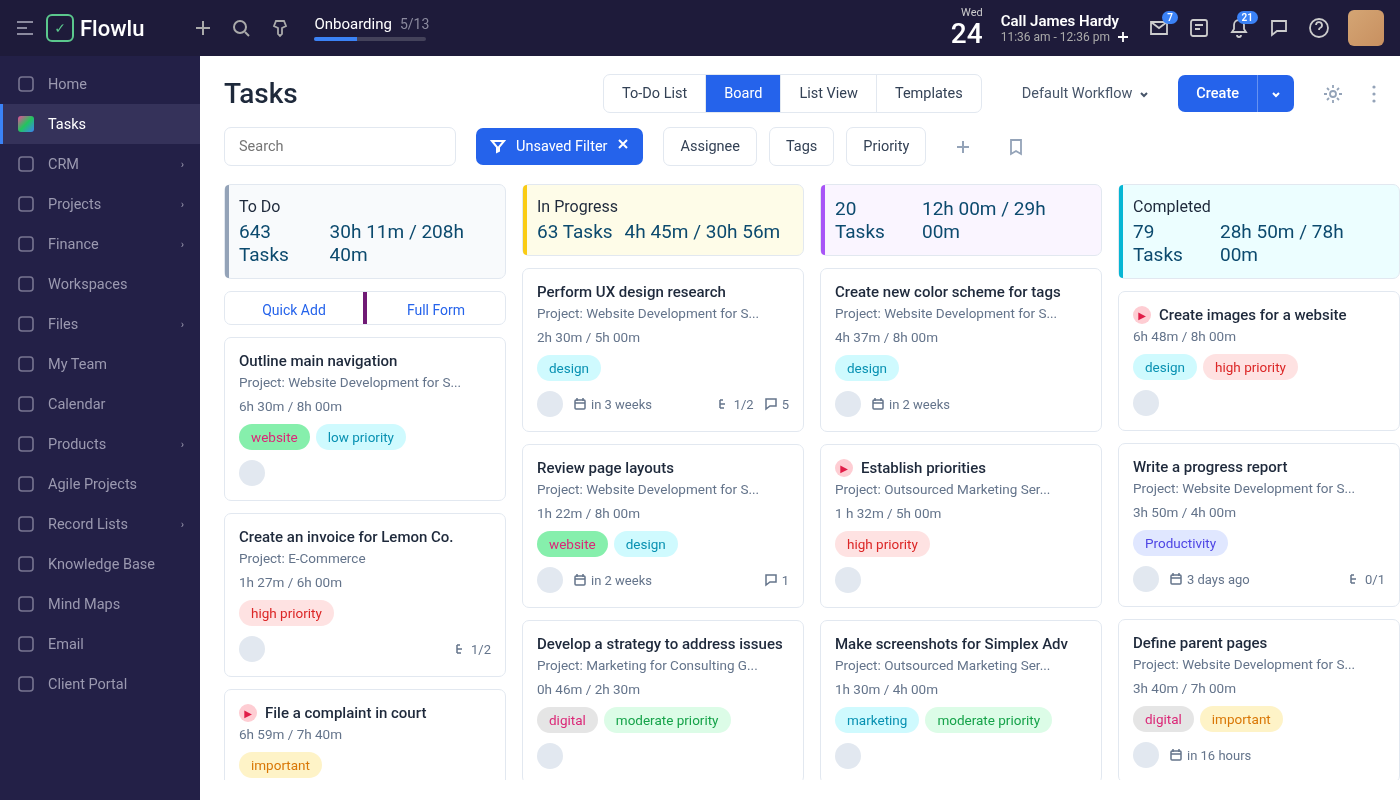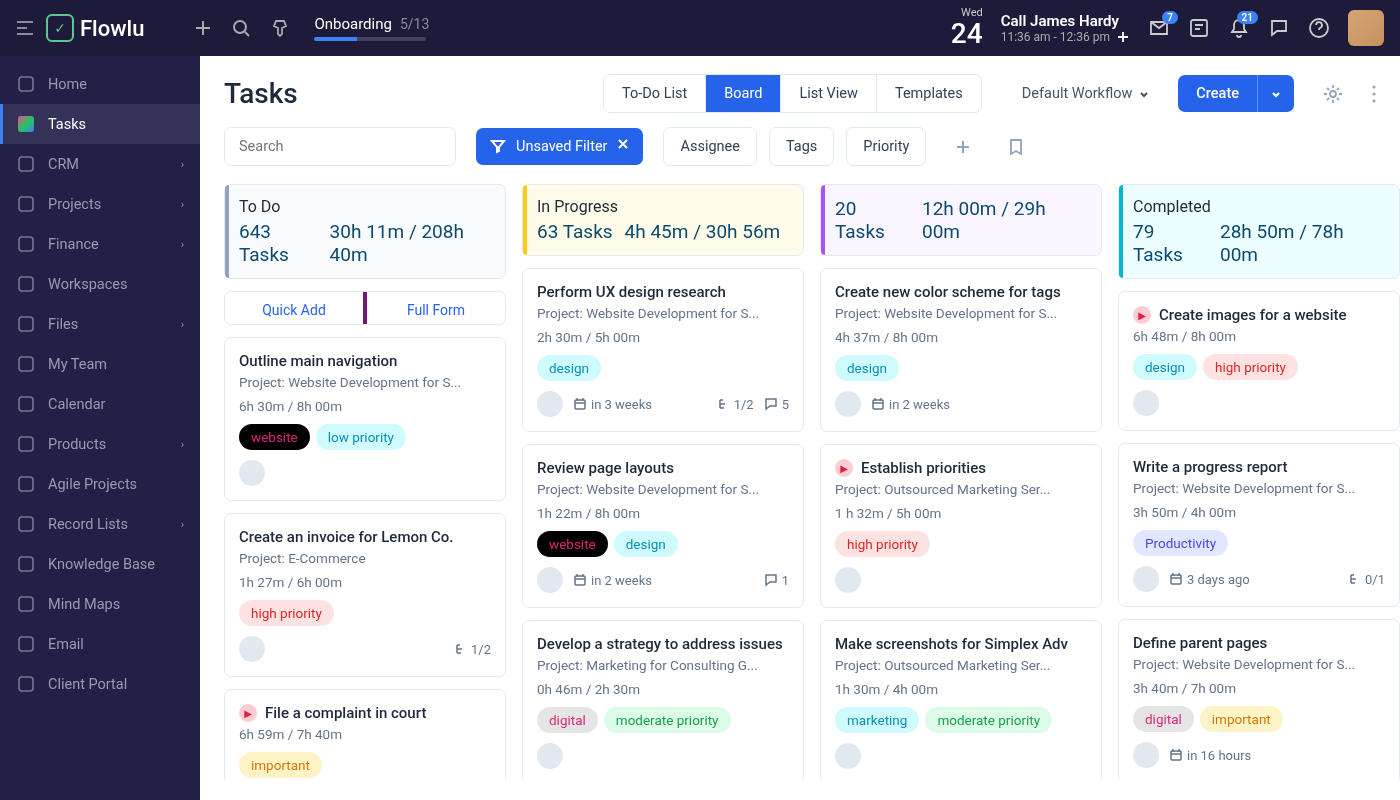--- a/index.html
+++ b/index.html
@@ -65,21 +65,21 @@
 .quick-half{flex:1;text-align:center;padding:10px;font-size:14px;color:#2563eb;cursor:pointer}
 .quick-half:first-child{border-right:4px solid #701a75}
 .cards{display:flex;flex-direction:column;gap:12px;overflow-y:auto}
 .card{border:1px solid #e2e8f0;border-radius:7px;padding:14px;background:#fff}
 .card-title{font-size:15px;font-weight:500;color:#1e293b;margin-bottom:4px;display:flex;align-items:center;gap:8px}
 .flag-icon{width:18px;height:18px;background:#fecdd3;border-radius:50%;display:inline-flex;align-items:center;justify-content:center;font-size:10px;color:#e11d48;flex-shrink:0}
 .card-project{font-size:13.5px;color:#64748b;margin-bottom:8px;white-space:nowrap;overflow:hidden;text-overflow:ellipsis}
 .card-time{font-size:13.5px;color:#64748b;margin-bottom:10px}
 .tags{display:flex;gap:6px;flex-wrap:wrap;margin-bottom:10px}
 .tag{padding:5px 12px;border-radius:14px;font-size:13.5px}
-.tag-website{background:#000000;color:#db2777}
+.tag-website{background:#86efac;color:#db2777}
 .tag-lowpri{background:#cffafe;color:#0891b2}
 .tag-highpri{background:#fee2e2;color:#dc2626}
 .tag-design{background:#cffafe;color:#0891b2}
 .tag-important{background:#fef3c7;color:#d97706}
 .tag-digital{background:#e5e5e5;color:#db2777}
 .tag-modpri{background:#dcfce7;color:#16a34a}
 .tag-marketing{background:#cffafe;color:#0891b2}
 .tag-productivity{background:#e0e7ff;color:#4f46e5}
 .card-footer{display:flex;align-items:center;gap:10px;font-size:13px;color:#64748b}
 .mini-avatar{width:26px;height:26px;border-radius:50%;background:#e2e8f0;flex-shrink:0}

